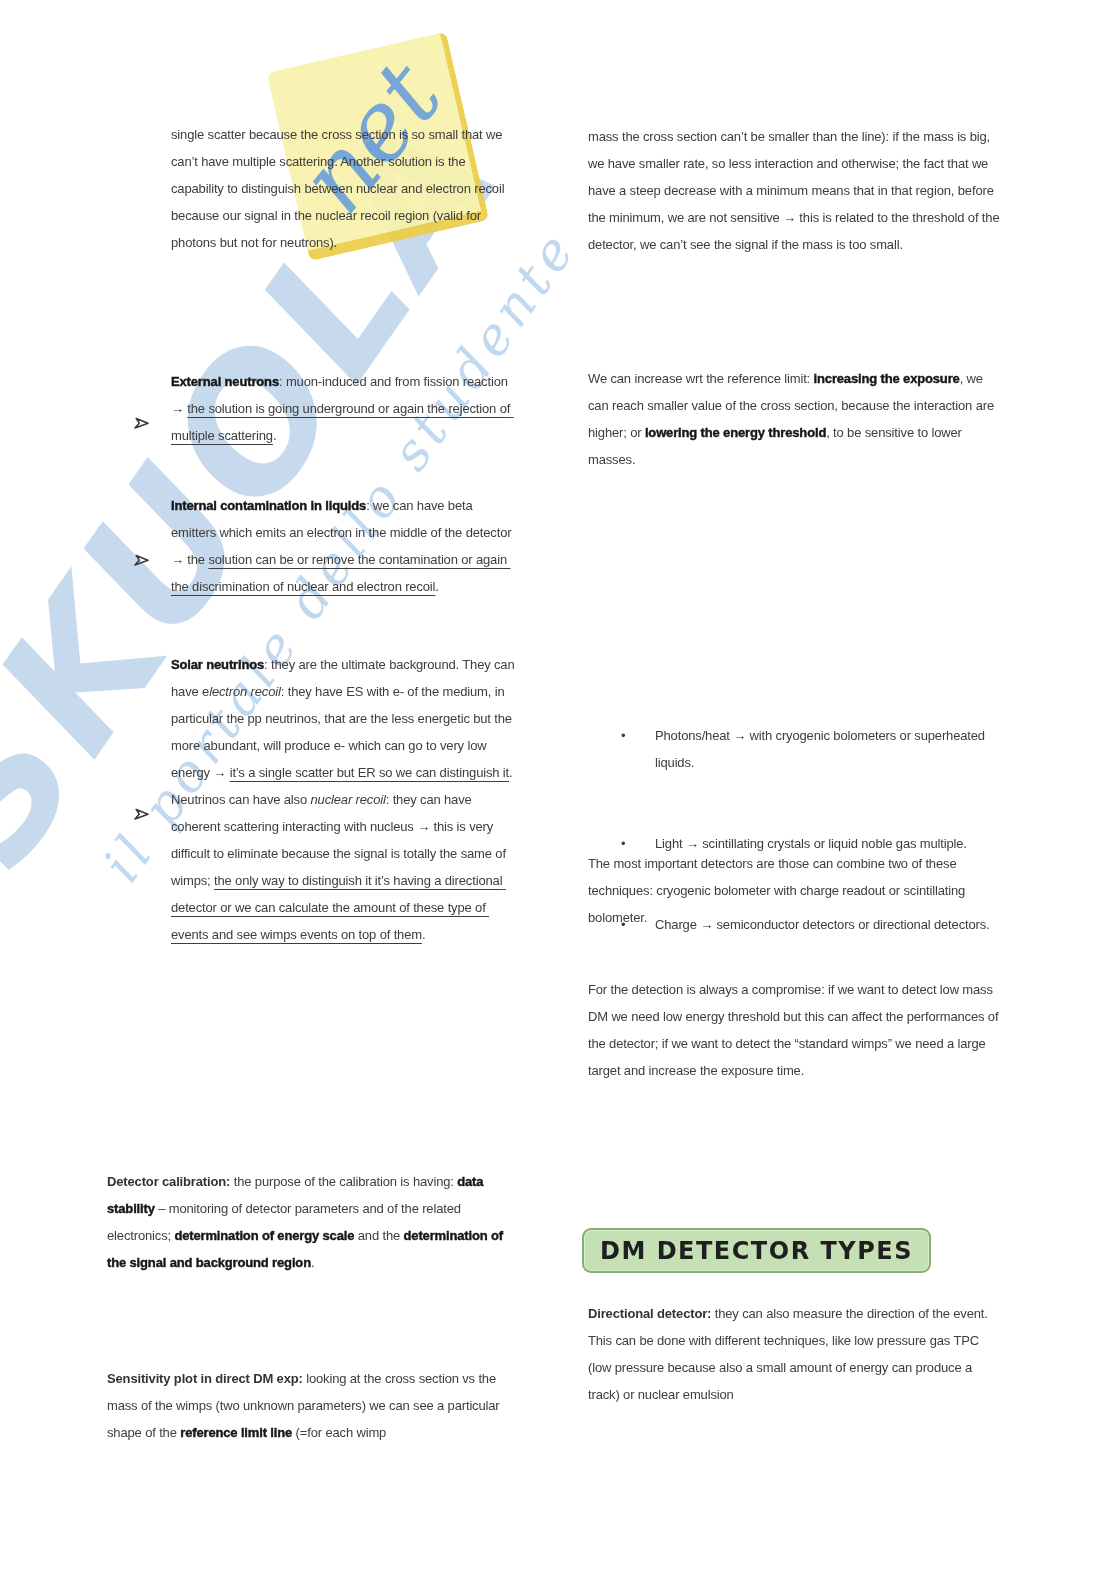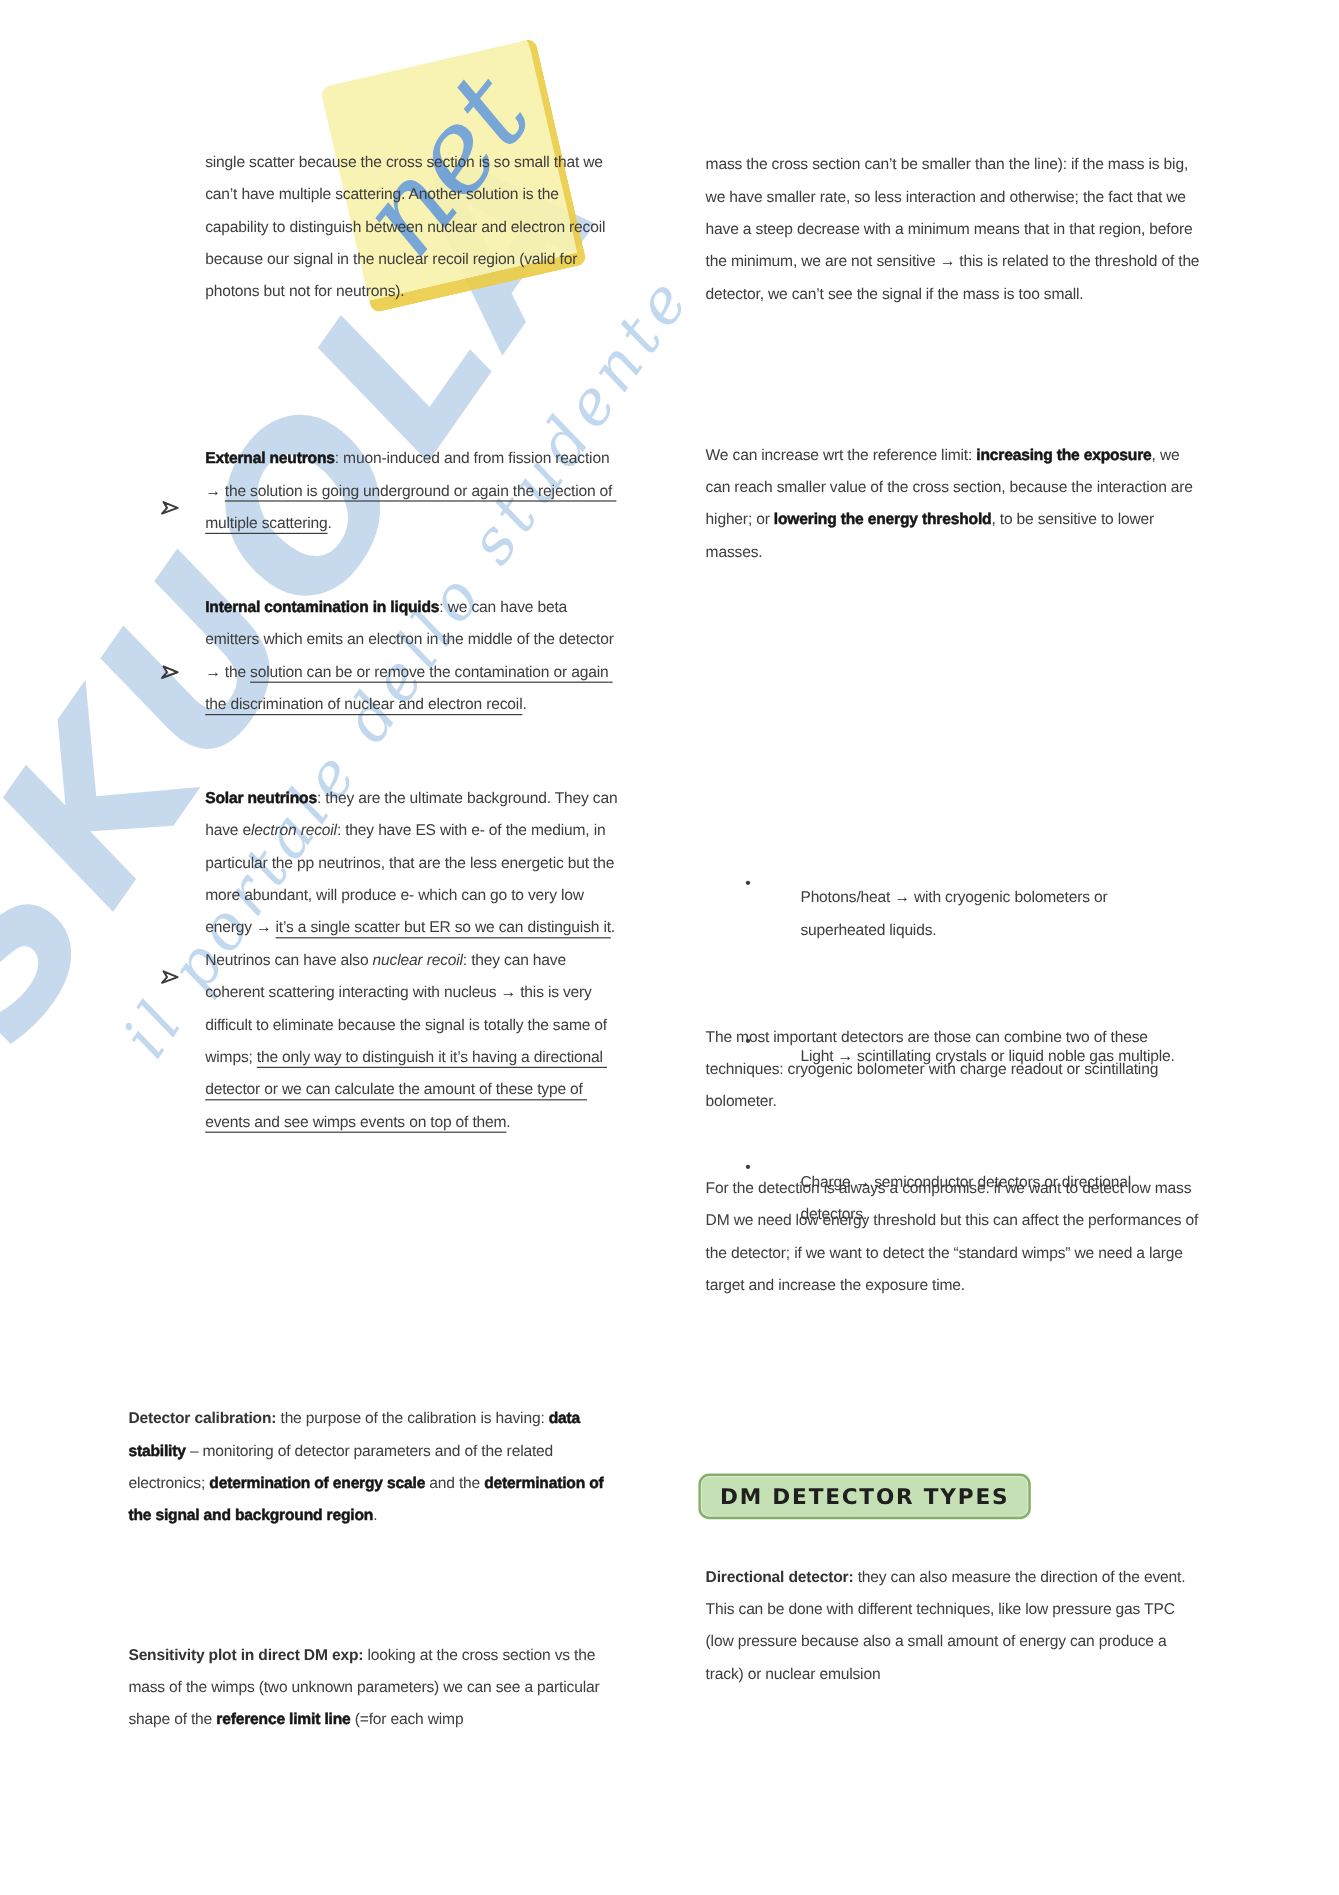--- a/index.html
+++ b/index.html
@@ -57,40 +57,40 @@
     white-space:pre-wrap;
   }
   .intro{padding-left:64px;box-sizing:border-box;}
   .bullet{display:flex;align-items:center;}
   .bmark{
     flex:0 0 64px;box-sizing:border-box;padding-left:27px;margin-top:7px;
   }
   .btext{margin:0;flex:1;white-space:pre-wrap;}
   .dotrow{display:flex;align-items:flex-start;}
   .dmark{flex:0 0 67px;box-sizing:border-box;padding-left:33px;color:#3d3d3d;}
-  .dtext{margin:12px;flex:1;white-space:pre-wrap;}
+  .dtext{margin:0;flex:1;white-space:pre-wrap;}
   
   .b{font-weight:700;color:#161616;-webkit-text-stroke:0.4px #161616;}
   .sb{font-weight:700;color:#333333;}
   .u{text-decoration:underline;text-decoration-thickness:1.4px;text-underline-offset:4px;}
   .i{font-style:italic;}
   .ar{font-weight:700;color:#2a2a2a;}
   
   .hbox{
     position:absolute;left:-6px;
     display:inline-block;
     background:#c5e0b4;
     border:2px solid #86af6b;
     border-radius:9px;
     padding:7px 16px 6px 16px;
     box-shadow:inset 0 0 0 1px rgba(255,255,255,0.35);
   }
   .htext{
     font-family:"DejaVu Sans", sans-serif;
-    font-weight:bold;font-size:18px;letter-spacing:1.5px;
+    font-weight:bold;font-size:24px;letter-spacing:1.5px;
     color:#1f1f1f;white-space:nowrap;
   }
 </style>
 </head>
 <body>
 
 <div class="page">
 
   <div class="watermark">
     <div class="wm-rot">

